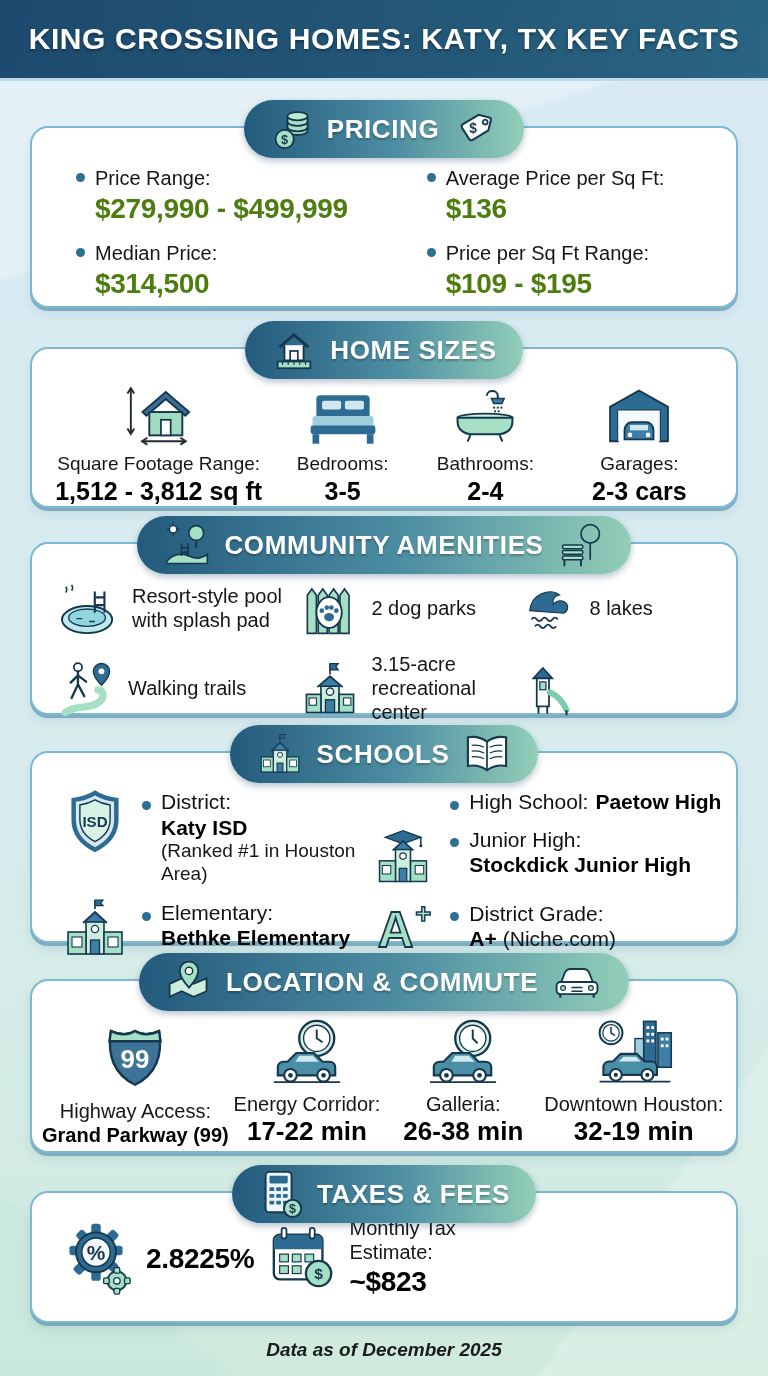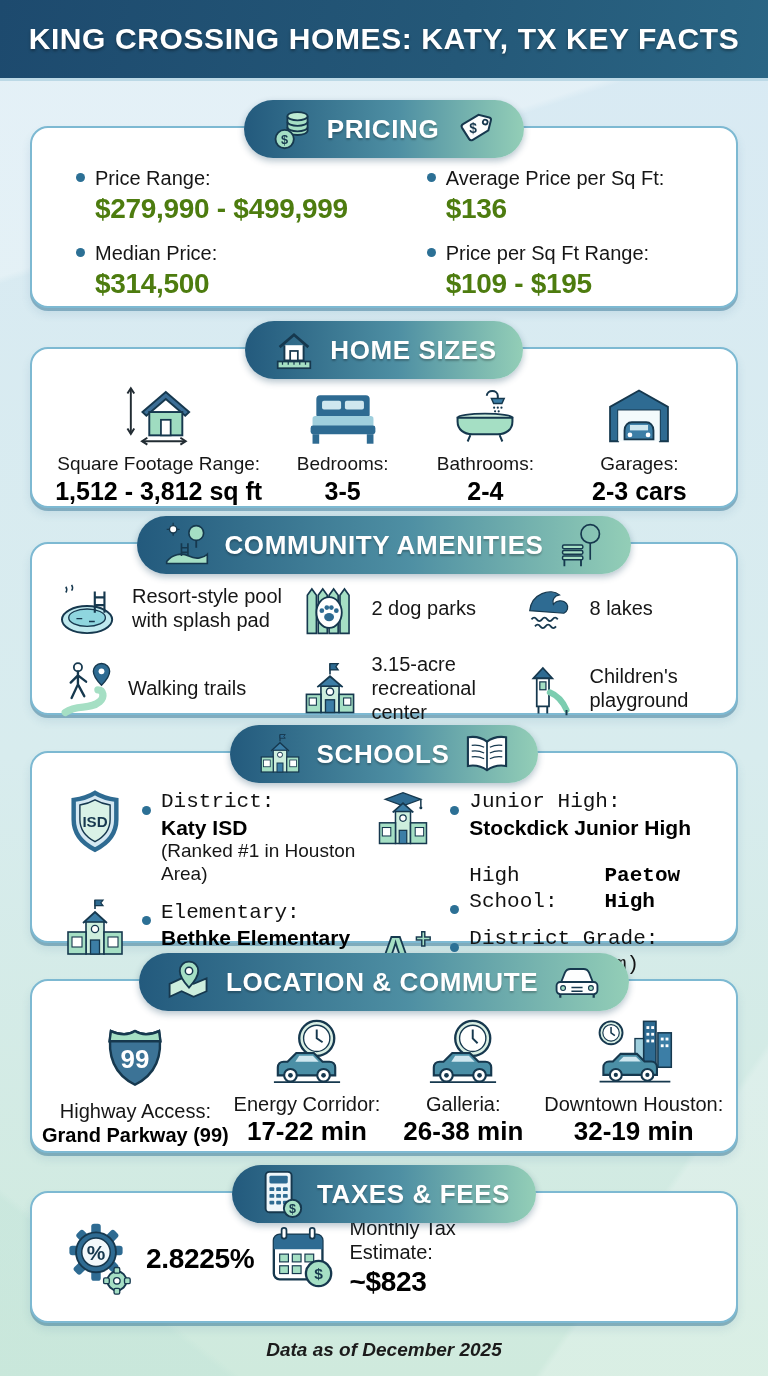--- a/index.html
+++ b/index.html
@@ -59,21 +59,21 @@
 
   .amen-grid{display:grid;grid-template-columns:1.2fr 1.08fr 1fr;column-gap:10px;row-gap:14px;}
   .amen-item{display:flex;align-items:center;gap:12px;}
   .amen-item .ic{flex:0 0 auto;}
   .amen-text{font-size:20px;line-height:1.2;color:#161616;}
 
   .sch-grid{display:grid;grid-template-columns:1.02fr 1.2fr;column-gap:6px;}
   .sch-entry{display:flex;align-items:flex-start;gap:10px;margin-bottom:12px;}
   .sch-icongutter{flex:0 0 74px;display:flex;justify-content:center;}
   .sch-lines{padding-top:2px;}
-  .sch-line{display:flex;align-items:flex-end;font-size:21px;line-height:1.22;font-family:Liberation Mono, monospace;}
+  .sch-line{display:flex;align-items:center;font-size:21px;line-height:1.22;}
   .sch-value{font-weight:800;margin-left:19px;font-size:21px;line-height:1.22;color:#000;}
   .sch-note{margin-left:19px;font-size:19px;line-height:1.2;color:#161616;}
   .inline-strong{font-weight:800;color:#000;margin-left:7px;}
   .inline-note{font-weight:400;color:#161616;margin-left:6px;}
 
   .loc-grid{display:grid;grid-template-columns:1.12fr 1fr 1fr 1.18fr;align-items:end;}
   .loc-cell{display:flex;flex-direction:column;align-items:center;text-align:center;}
   .loc-cell .ic{height:76px;display:flex;align-items:flex-end;justify-content:center;}
   .loc-label{font-size:20px;margin-top:6px;color:#161616;white-space:nowrap;}
   .loc-value{font-size:26px;font-weight:800;margin-top:0;color:#000;}
@@ -342,21 +342,20 @@
       <div class="amen-item">
         <span class="ic">
           <svg width="56" height="60" viewBox="0 0 64 66">
             <path d="M14 22 25 10l11 12z" fill="#2e6b92" stroke="#16384e" stroke-width="1.8"></path>
             <rect x="18" y="22" width="14" height="32" fill="#fff" stroke="#16384e" stroke-width="2"></rect>
             <rect x="21.5" y="26" width="7" height="9" fill="#a5dfc4" stroke="#16384e" stroke-width="1.4"></rect>
             <path d="M33 38c10 4 15 11 19 20" stroke="#7ccdb0" stroke-width="7" fill="none" stroke-linecap="round"></path>
             <path d="M20 54v8M30 54v8M52 58v6" stroke="#16384e" stroke-width="2.2"></path>
           </svg>
         </span>
-        <span class="amen-text">Children's playground</span>
       </div>
     </div>
   </div>
 </div>
 
 <div class="sec m4">
   <div class="pill">
     <span class="ic">
       <svg width="48" height="46" viewBox="0 0 64 60">
         <path d="M32 4v9" stroke="#16384e" stroke-width="1.6"></path>
@@ -418,20 +417,30 @@
           <div class="sch-lines">
             <div class="sch-line">
                 <span class="bullet"></span>
                 <span>Elementary:</span>
               </div>
             <div class="sch-value">Bethke Elementary</div>
           </div>
         </div>
       </div>
       <div>
+        <div class="sch-entry" style="margin-bottom:10px">
+          <span class="sch-icongutter"></span>
+          <div class="sch-lines">
+            <div class="sch-line">
+                <span class="bullet"></span>
+                <span>High School:</span>
+                <span class="inline-strong">Paetow High</span>
+              </div>
+          </div>
+        </div>
         <div class="sch-entry" style="margin-bottom:8px">
           <span class="sch-icongutter ic">
             <svg width="62" height="66" viewBox="0 0 66 70">
               <path d="M14 13 33 6l19 7-19 7z" fill="#2e6b92" stroke="#16384e" stroke-width="1.4"></path>
               <path d="M52 13v8" stroke="#16384e" stroke-width="1.6"></path>
                 <circle cx="52" cy="22" r="1.6" fill="#16384e"></circle>
               <path d="M22 27 33 17l11 10" fill="#3c7ea6" stroke="#16384e" stroke-width="1.8"></path>
               <rect x="25" y="26" width="16" height="34" fill="#cdeedd" stroke="#16384e" stroke-width="1.6"></rect>
               <circle cx="33" cy="33" r="3.4" fill="#fff" stroke="#16384e" stroke-width="1.3"></circle>
               <rect x="8" y="38" width="17" height="22" fill="#a5dfc4" stroke="#16384e" stroke-width="1.6"></rect>
@@ -442,30 +451,20 @@
             </svg>
           </span>
           <div class="sch-lines">
             <div class="sch-line">
                 <span class="bullet"></span>
                 <span>Junior High:</span>
               </div>
             <div class="sch-value">Stockdick Junior High</div>
           </div>
         </div>
-        <div class="sch-entry" style="margin-bottom:10px">
-          <span class="sch-icongutter"></span>
-          <div class="sch-lines">
-            <div class="sch-line">
-                <span class="bullet"></span>
-                <span>High School:</span>
-                <span class="inline-strong">Paetow High</span>
-              </div>
-          </div>
-        </div>
         <div class="sch-entry">
           <span class="sch-icongutter ic">
             <svg width="66" height="56" viewBox="0 0 72 60">
               <text x="28" y="52" font-size="54" font-weight="bold" text-anchor="middle" fill="#a5dfc4" stroke="#16384e" stroke-width="2">A</text>
               <text x="58" y="26" font-size="30" font-weight="bold" text-anchor="middle" fill="#a5dfc4" stroke="#16384e" stroke-width="1.6">+</text>
             </svg>
           </span>
           <div class="sch-lines">
             <div class="sch-line">
                 <span class="bullet"></span>

